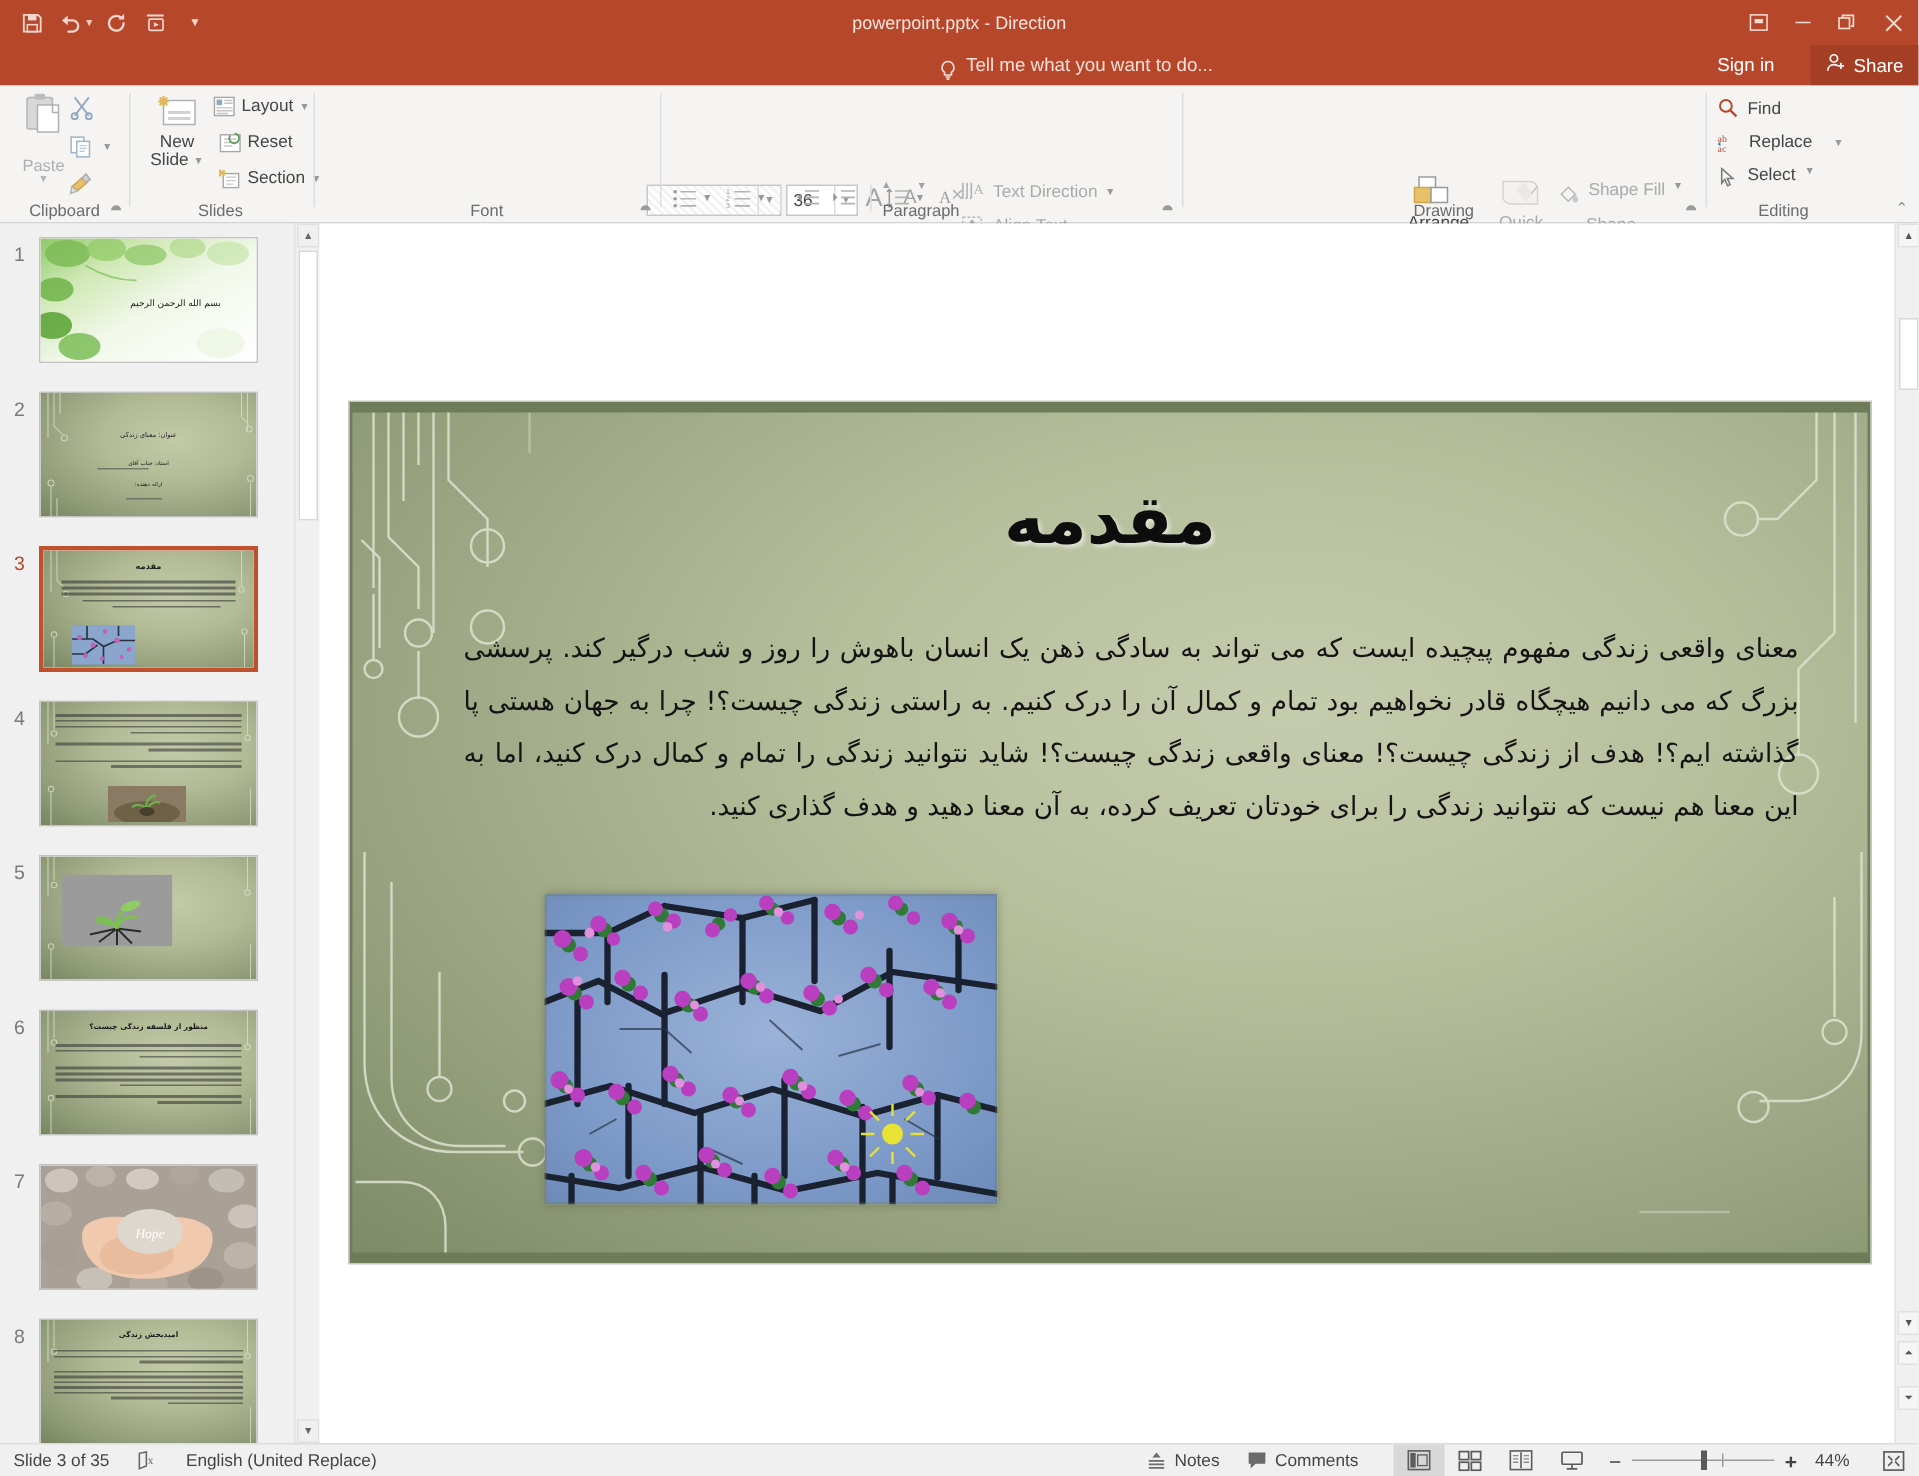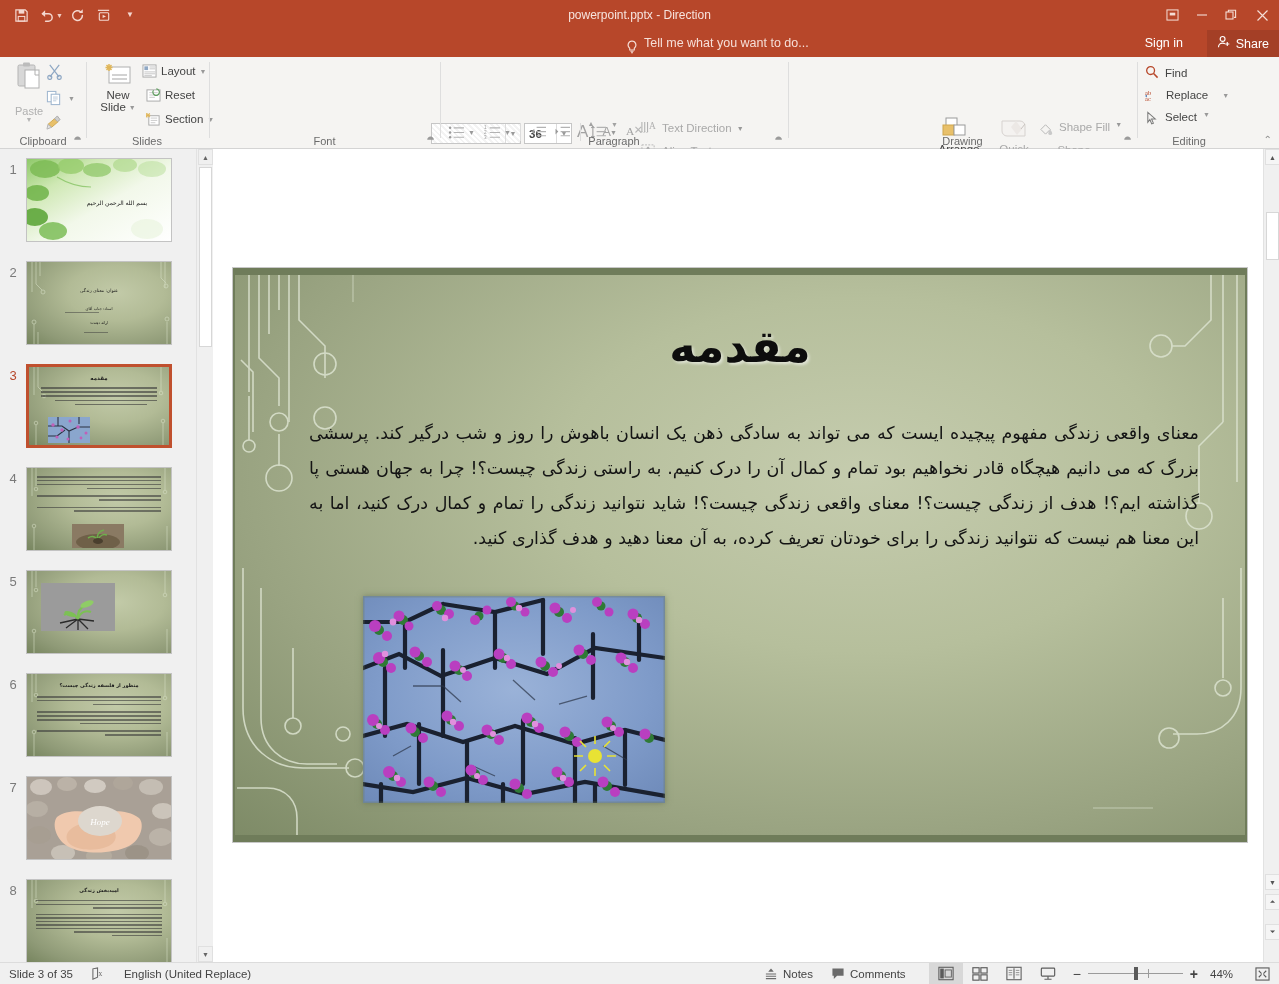--- a/index.html
+++ b/index.html
@@ -91,21 +91,21 @@
   }
   .paste .lbl { font-size: 11px; color: #b0b0b0; margin-top: 12px; }
 
   
   .fontbox {
     position: absolute; height: 21px; border: 1px solid #c6c6c6; background: #fff;
     display: flex; align-items: center;
   }
   .fontname { left: 220px; top: 66px; width: 90px; }
   .fontsize { left: 313px; top: 66px; width: 48px; }
-  .fontbox .val { font-size: 11.5px; color: #444; padding-left: 4px; flex: 1; font-weight: bold; }
+  .fontbox .val { font-size: 11.5px; color: #444; padding-left: 4px; flex: 1; }
   .fontbox .dd {
     width: 15px; height: 19px; display: flex; align-items: center; justify-content: center;
     font-size: 7px; color: #999; border-left: 1px solid #dcdcdc;
   }
   .hatch {
     background-image: repeating-linear-gradient(45deg,#fff 0 2px,#f3f3f3 2px 4px);
   }
 
   
   .thumbpane {

